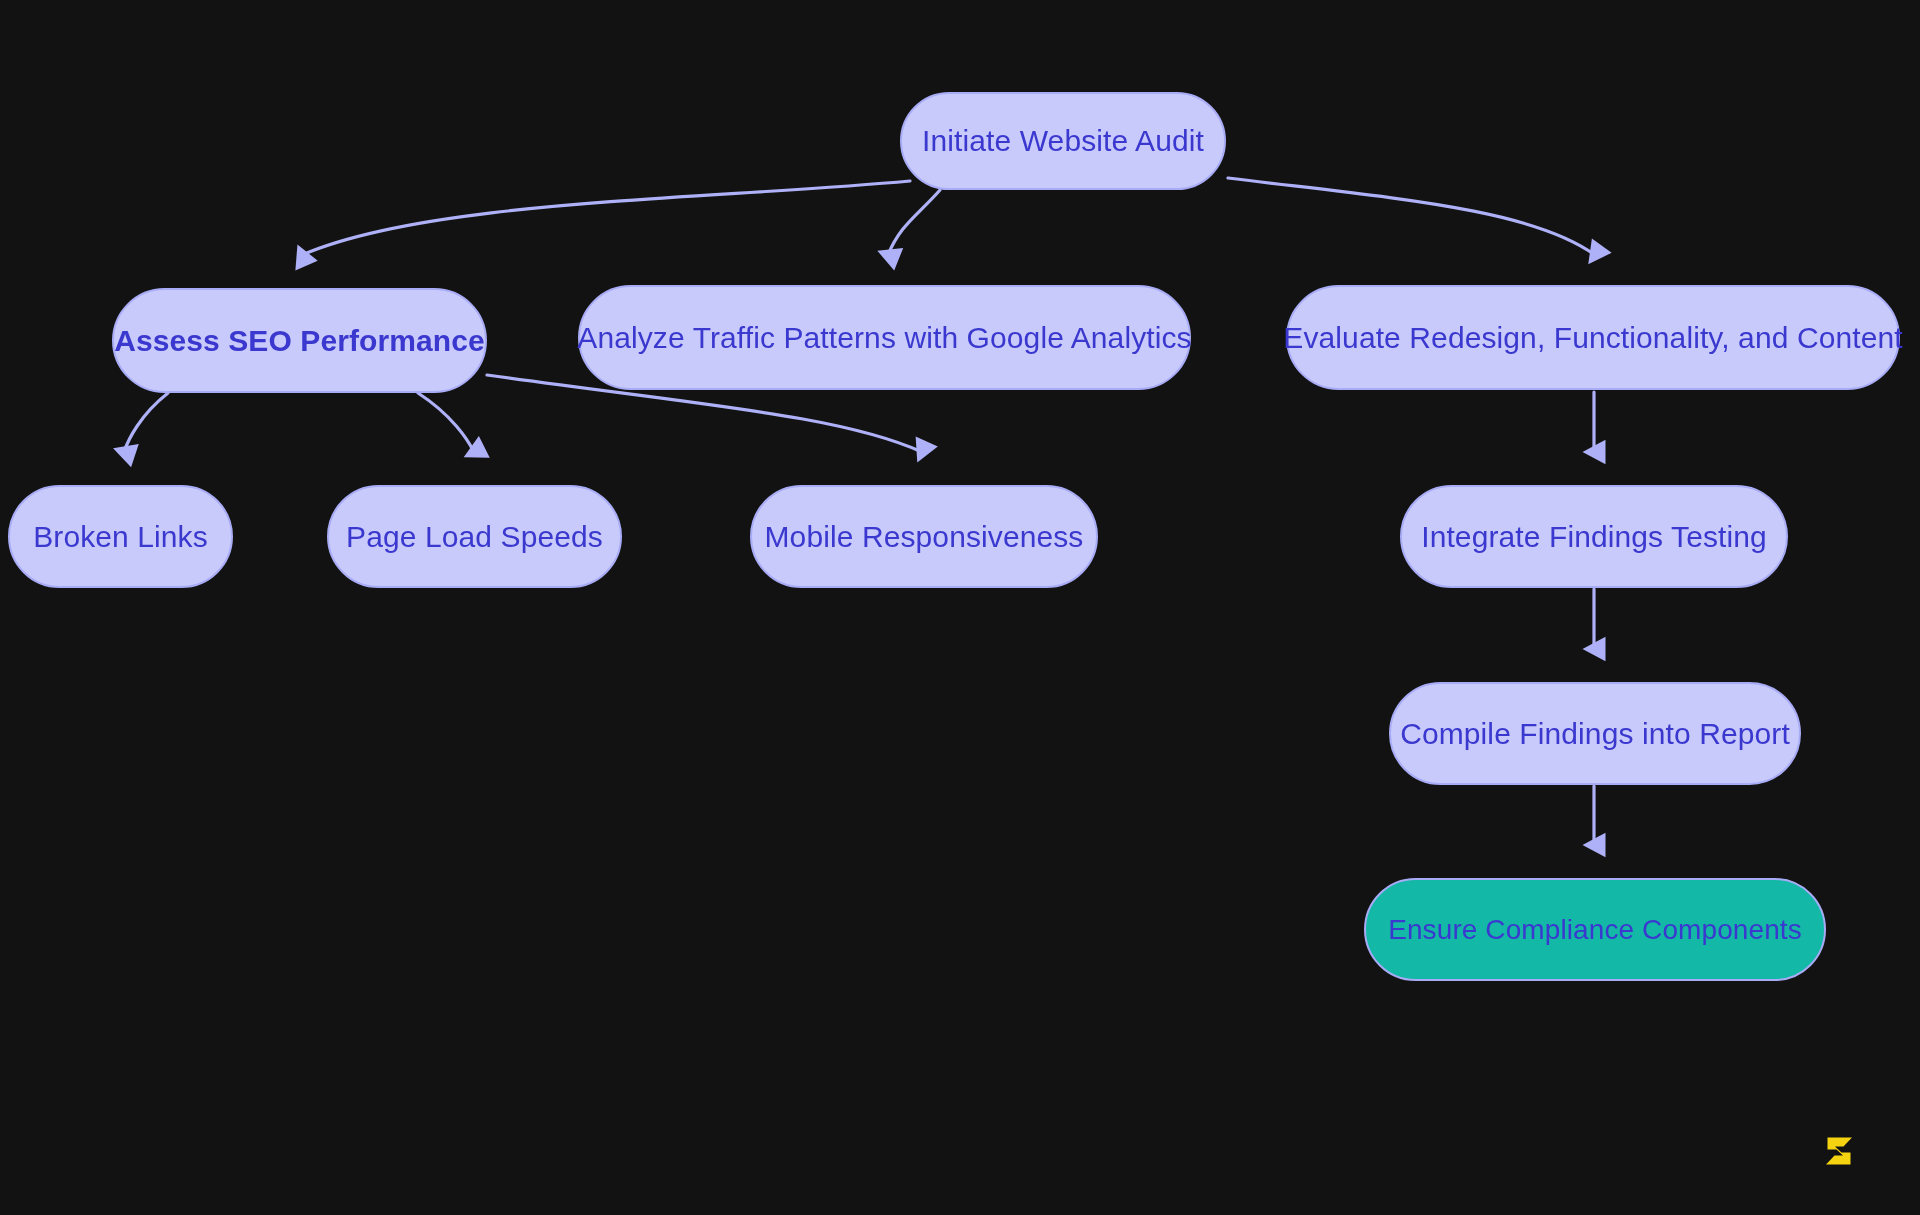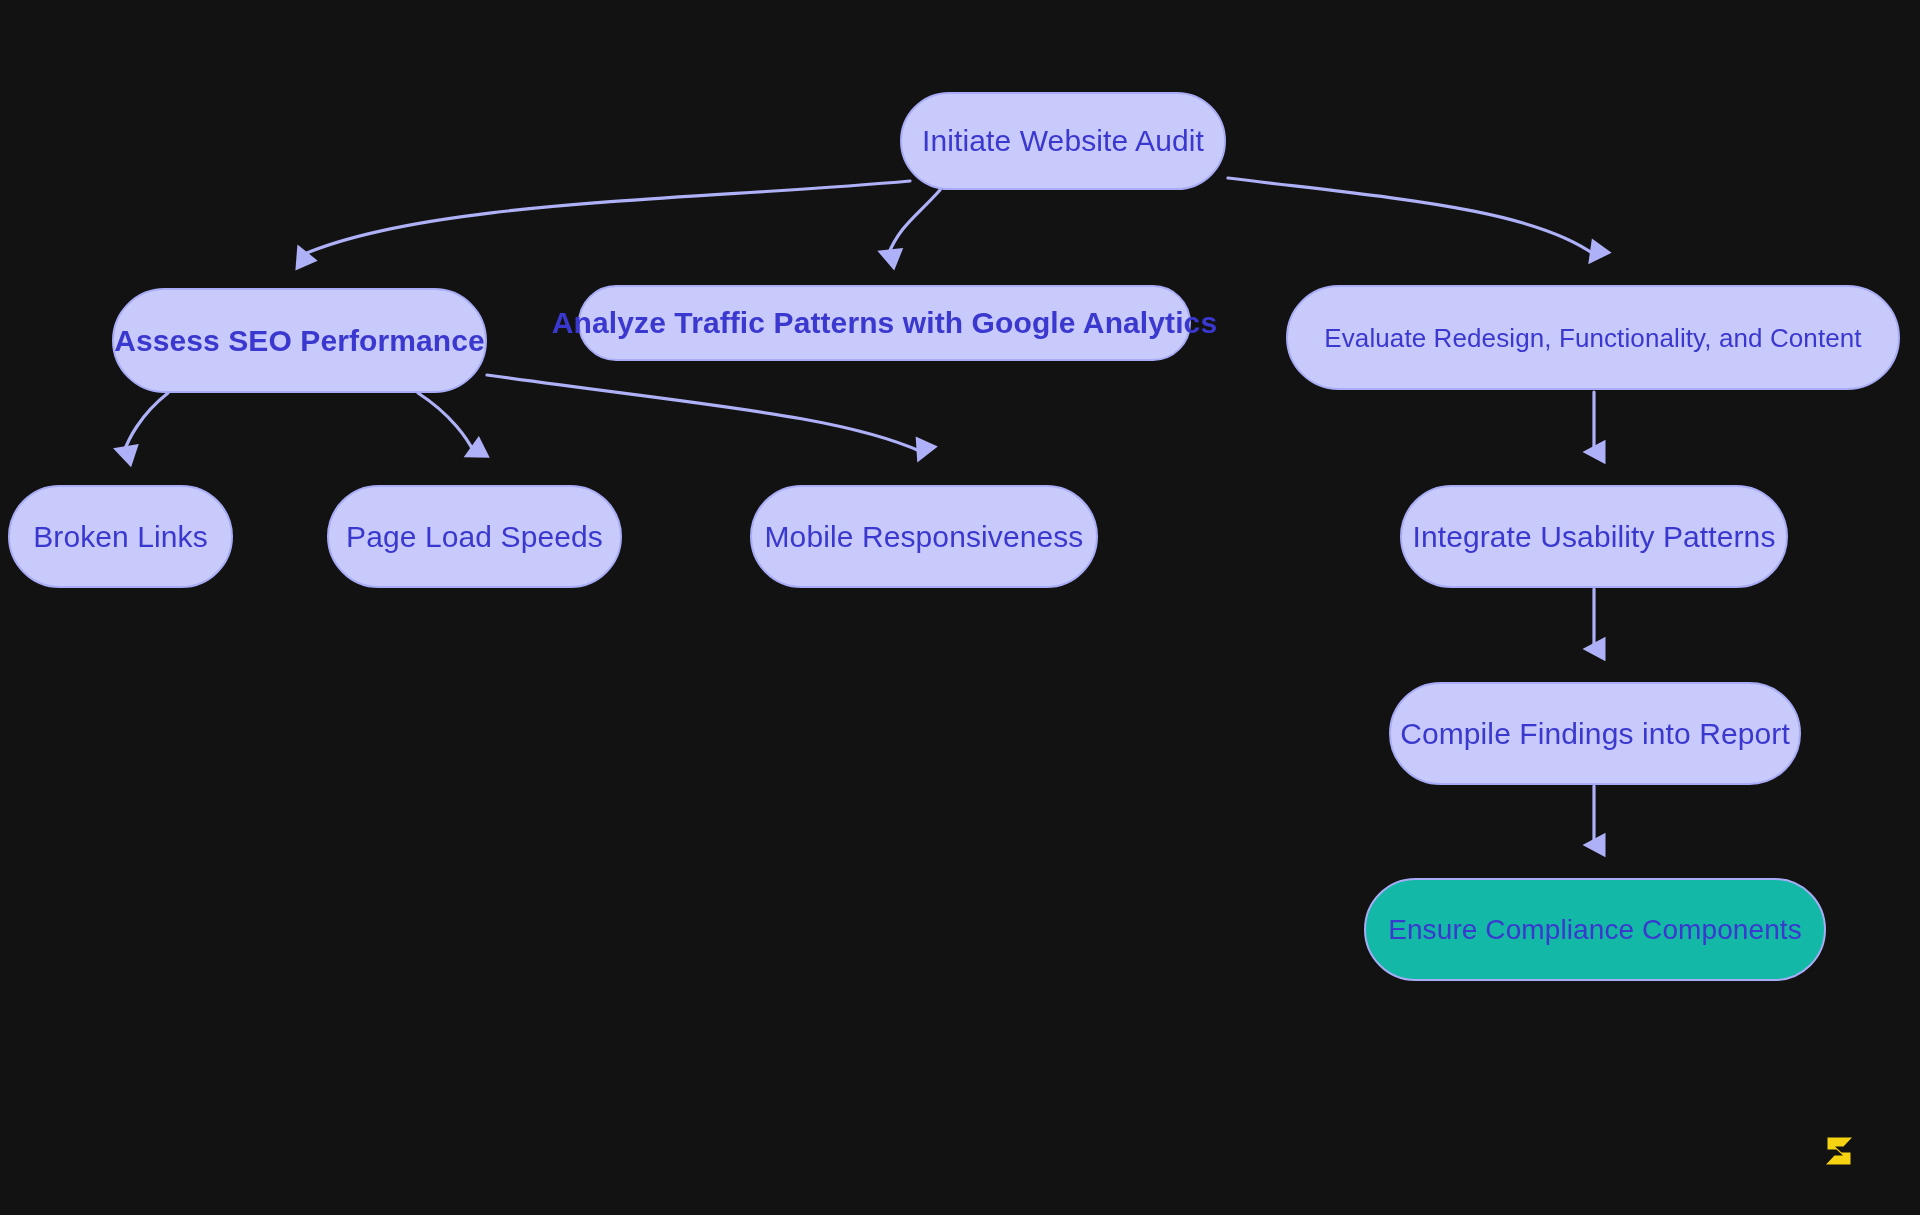--- a/index.html
+++ b/index.html
@@ -74,37 +74,37 @@
       </g>
   </svg>
 
   <div id="nodes-group">
       <div class="node" style="left: 900px; top: 92px; width: 326px; height: 98px; font-size: 30px; background: rgb(200, 202, 251); border-color: rgb(168, 171, 245); color: rgb(58, 56, 207);">
         <span class="node-label">Initiate Website Audit</span>
       </div>
       <div class="node" style="left: 112px; top: 288px; width: 375px; height: 105px; font-size: 30px; background: rgb(200, 202, 251); border-color: rgb(168, 171, 245); color: rgb(58, 56, 207); font-weight: bold;">
         <span class="node-label">Assess SEO Performance</span>
       </div>
-      <div class="node" style="left: 578px; top: 285px; width: 613px; height: 76px; font-size: 30px; background: rgb(200, 202, 251); border-color: rgb(168, 171, 245); color: rgb(58, 56, 207); font-weight: bold;">
+      <div class="node" style="left: 578px; top: 285px; width: 613px; height: 105px; font-size: 30px; background: rgb(200, 202, 251); border-color: rgb(168, 171, 245); color: rgb(58, 56, 207);">
         <span class="node-label">Analyze Traffic Patterns with Google Analytics</span>
       </div>
-      <div class="node" style="left: 1286px; top: 285px; width: 614px; height: 105px; font-size: 26px; background: rgb(200, 202, 251); border-color: rgb(168, 171, 245); color: rgb(58, 56, 207);">
+      <div class="node" style="left: 1286px; top: 285px; width: 614px; height: 105px; font-size: 30px; background: rgb(200, 202, 251); border-color: rgb(168, 171, 245); color: rgb(58, 56, 207);">
         <span class="node-label">Evaluate Redesign, Functionality, and Content</span>
       </div>
       <div class="node" style="left: 8px; top: 485px; width: 225px; height: 103px; font-size: 30px; background: rgb(200, 202, 251); border-color: rgb(168, 171, 245); color: rgb(58, 56, 207); justify-content: center;">
         <span class="node-label">Broken Links</span>
       </div>
       <div class="node" style="left: 327px; top: 485px; width: 295px; height: 103px; font-size: 30px; background: rgb(200, 202, 251); border-color: rgb(168, 171, 245); color: rgb(58, 56, 207);">
         <span class="node-label">Page Load Speeds</span>
       </div>
       <div class="node" style="left: 750px; top: 485px; width: 348px; height: 103px; font-size: 30px; background: rgb(200, 202, 251); border-color: rgb(168, 171, 245); color: rgb(58, 56, 207);">
         <span class="node-label">Mobile Responsiveness</span>
       </div>
       <div class="node" style="left: 1400px; top: 485px; width: 388px; height: 103px; font-size: 30px; background: rgb(200, 202, 251); border-color: rgb(168, 171, 245); color: rgb(58, 56, 207);">
-        <span class="node-label">Integrate Usability Patterns</span>
+        <span class="node-label">Integrate Findings Testing</span>
       </div>
       <div class="node" style="left: 1389px; top: 682px; width: 412px; height: 103px; font-size: 30px; background: rgb(200, 202, 251); border-color: rgb(168, 171, 245); color: rgb(58, 56, 207);">
         <span class="node-label">Compile Findings into Report</span>
       </div>
       <div class="node" style="left: 1364px; top: 878px; width: 462px; height: 103px; font-size: 28px; background: #14b8a6; border-color: rgb(168, 171, 245); color: rgb(58, 56, 207);">
         <span class="node-label">Ensure Compliance Components</span>
       </div>
     </div>
 
   <svg id="logo" width="50" height="50" viewBox="0 0 50 50" xmlns="http://www.w3.org/2000/svg" style="left: 1814px; top: 1126px;">

